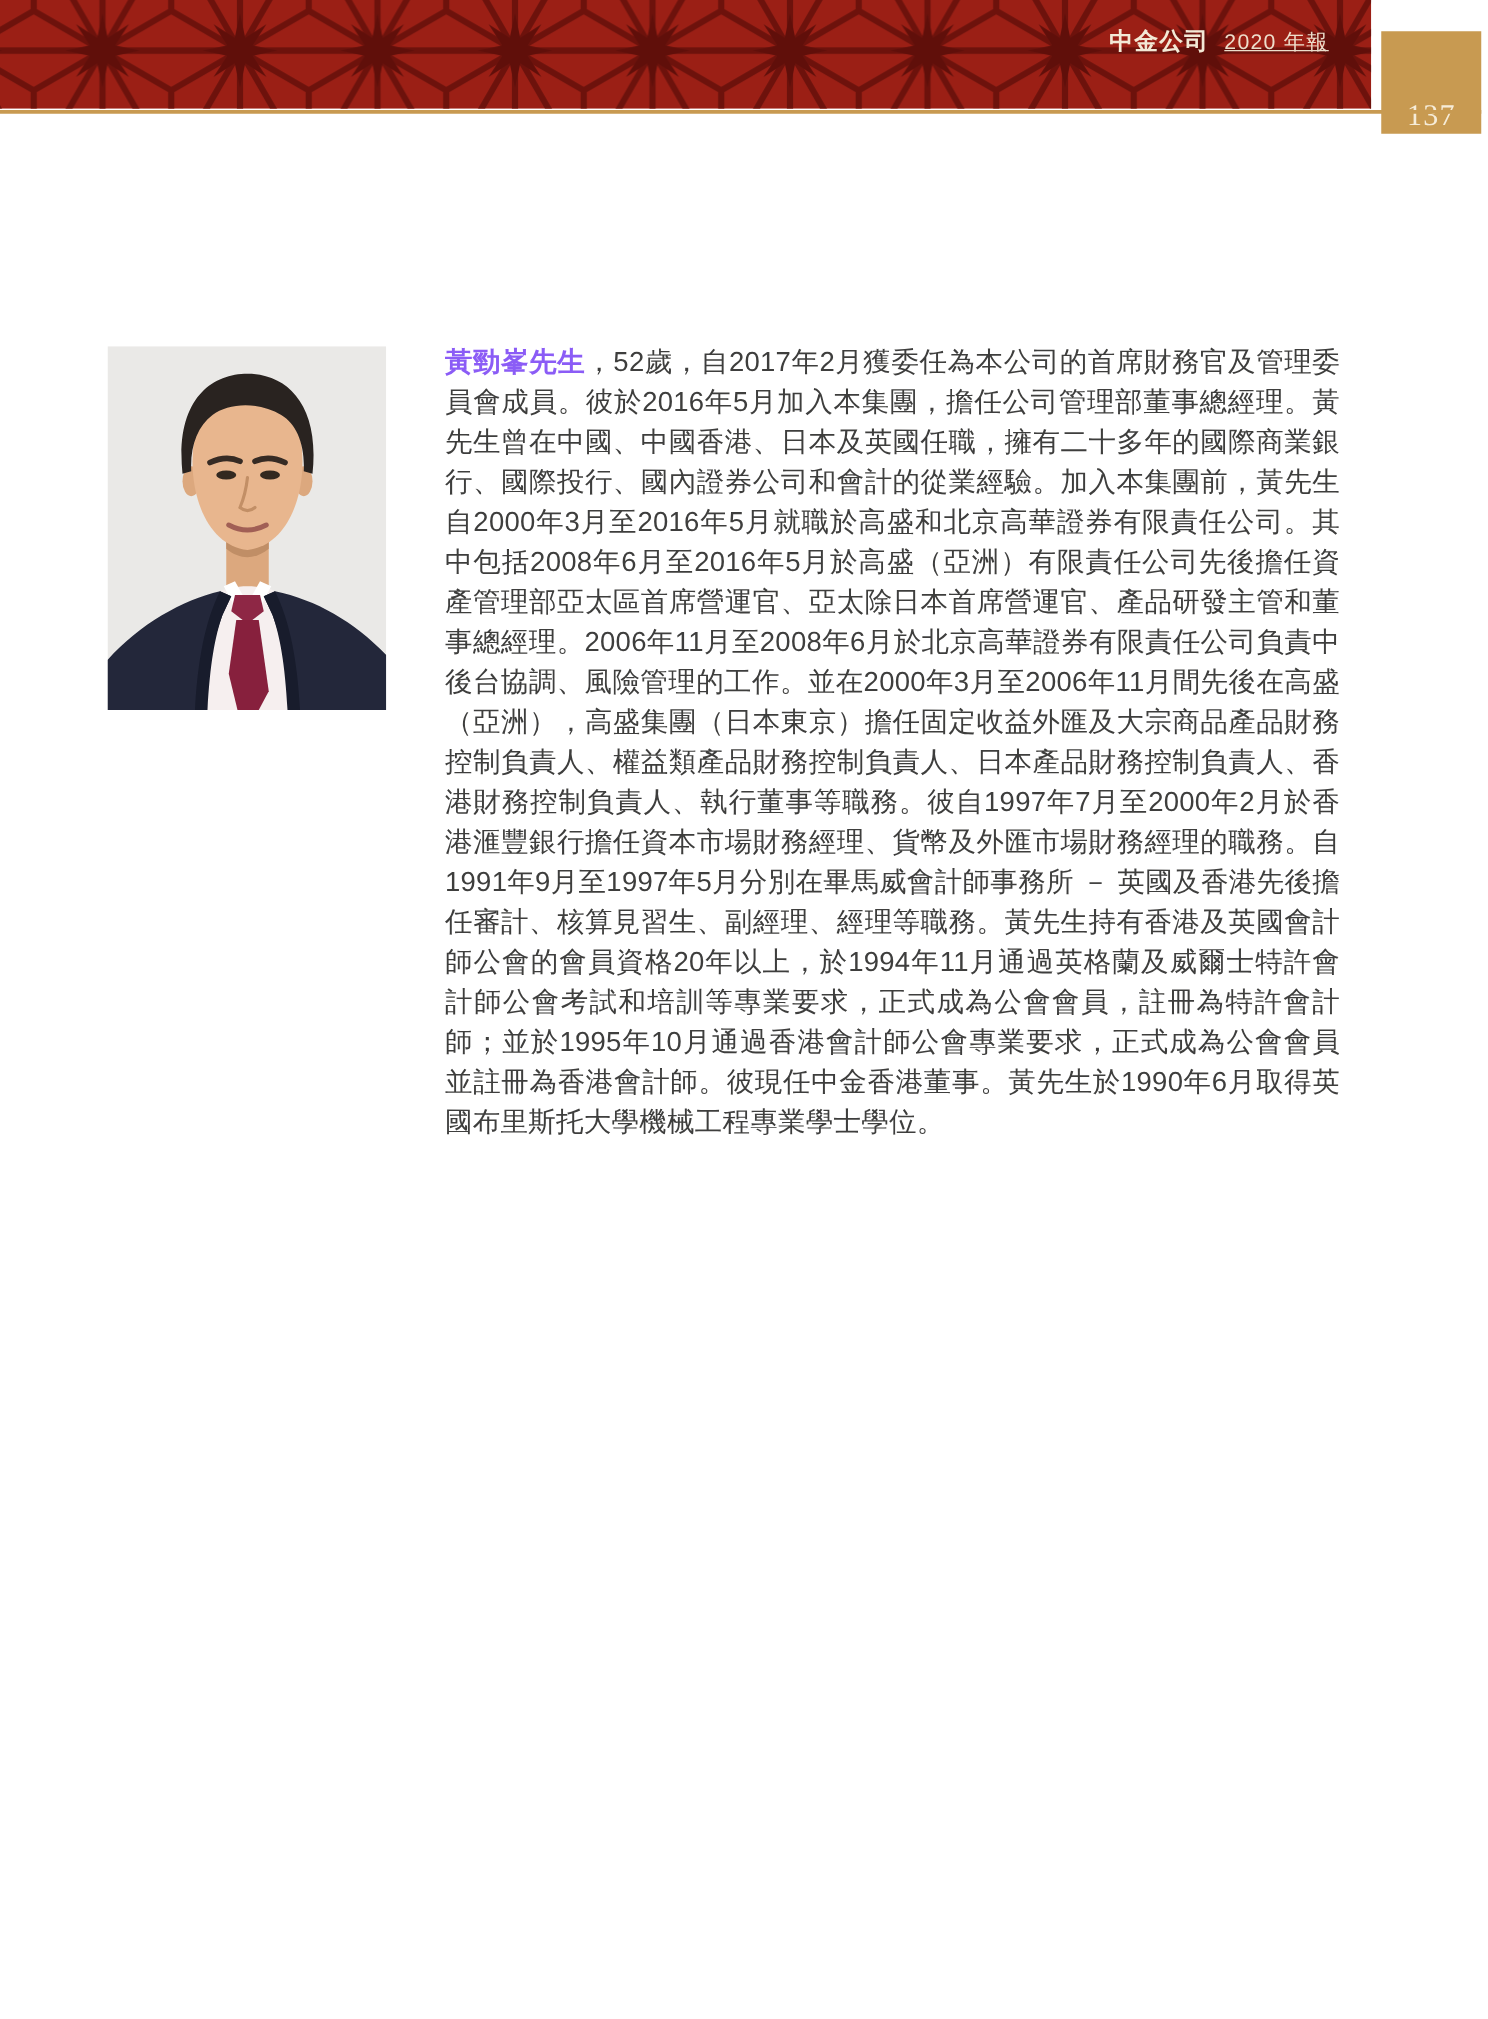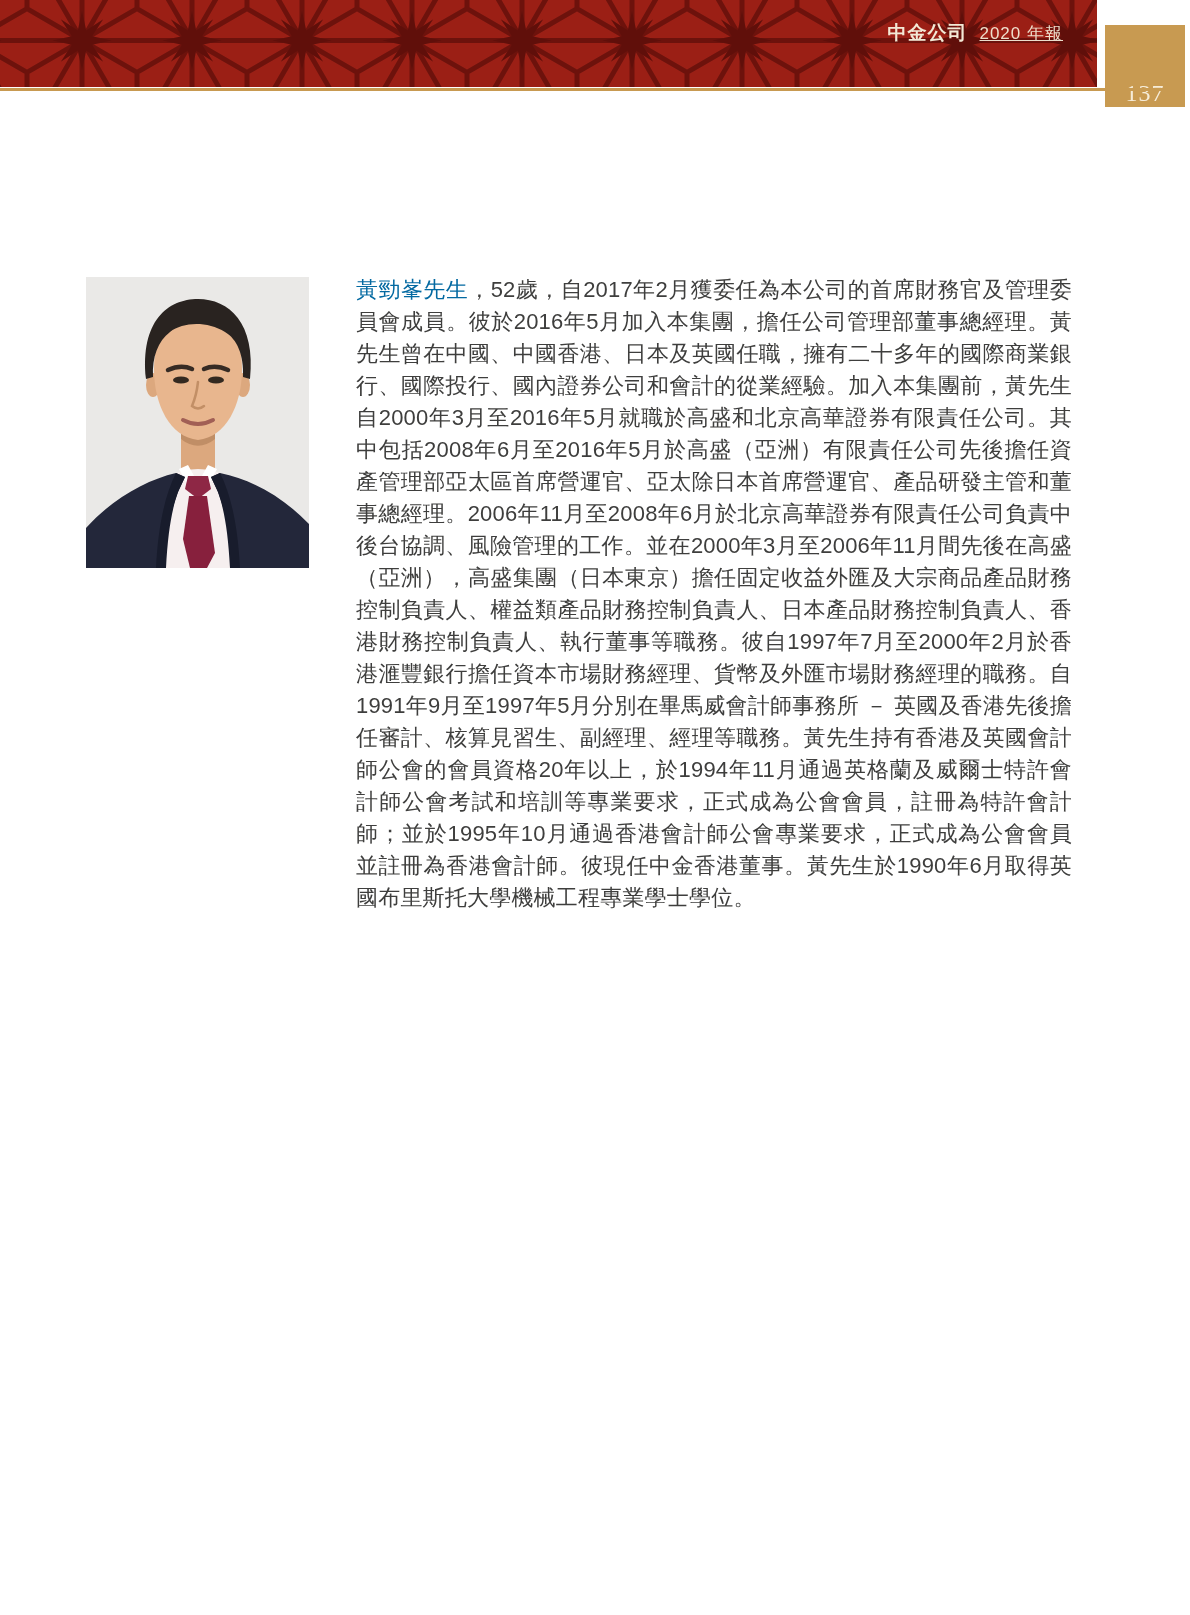--- a/index.html
+++ b/index.html
@@ -64,21 +64,21 @@
     position: absolute;
     left: 356px; top: 274px;
     width: 716px;
     font-size: 22px;
     line-height: 32px;
     letter-spacing: 0.2px;
     color: #3e3e3d;
     text-align: justify;
     text-justify: inter-ideograph;
   }
-  .bio b { color: #0369a1; font-weight: normal; }
+  .bio b { color: #8b5cf6; font-weight: bold; }
 </style>
 </head>
 <body>
 
 <div class="page">
 
   <header class="banner">
     <svg width="1097" height="87" aria-hidden="true">
       <defs>
         <polygon id="hstar" points="30,0 10.2,4.2 21.2,21.2 4.2,10.2 0,30 -4.2,10.2 -21.2,21.2 -10.2,4.2 -30,0 -10.2,-4.2 -21.2,-21.2 -4.2,-10.2 0,-30 4.2,-10.2 21.2,-21.2 10.2,-4.2" fill="#600f0a"></polygon>

